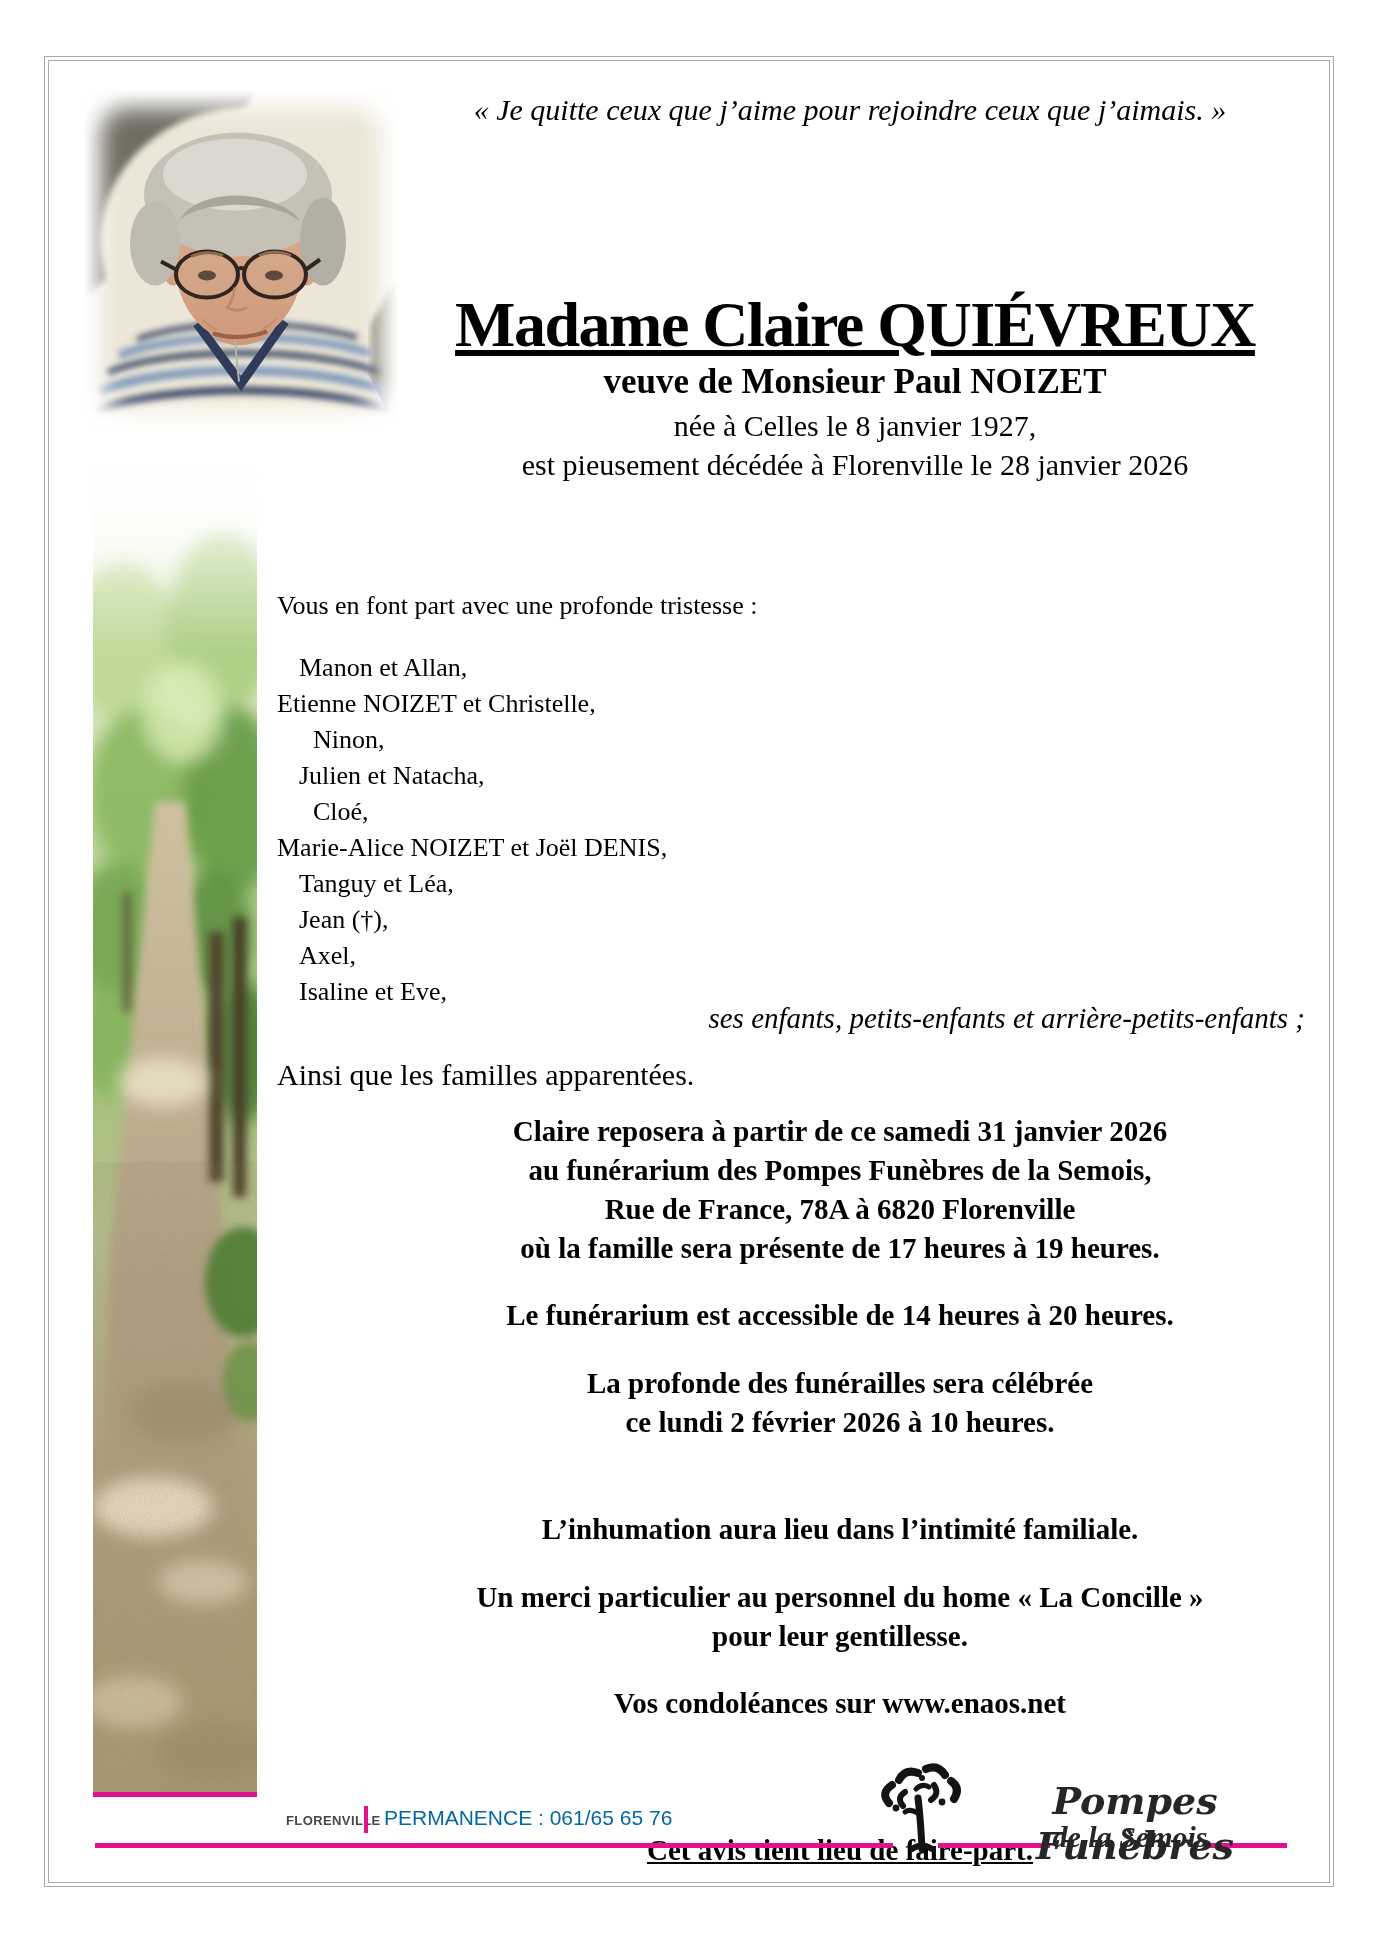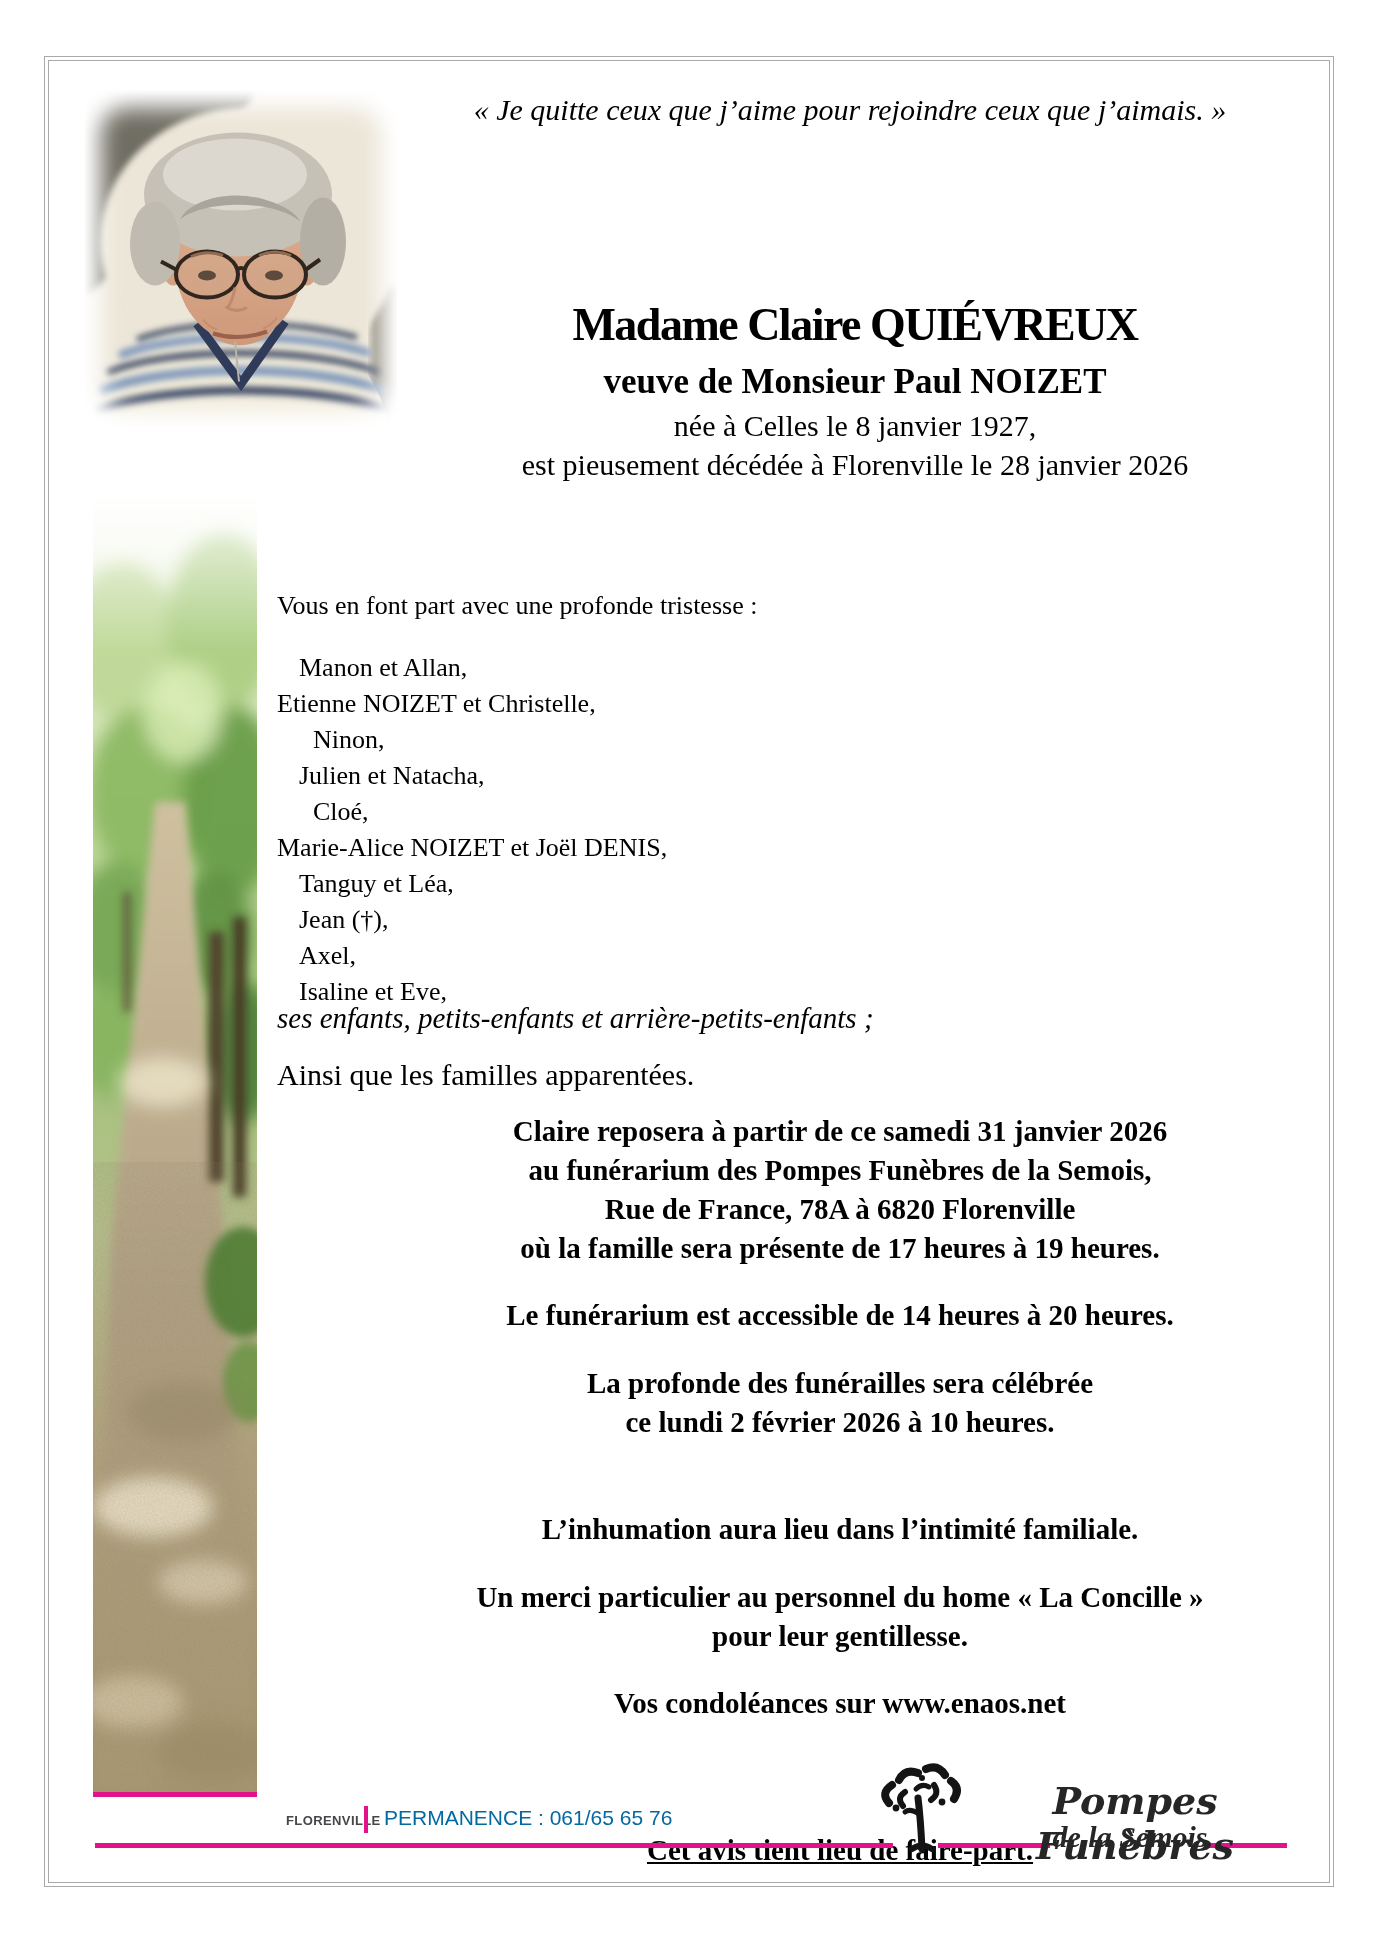--- a/index.html
+++ b/index.html
@@ -9,31 +9,31 @@
   }
   
   .frame { position:absolute; left:44px; top:56px; right:43px; bottom:62px;
            border:1px solid #a9a9a9; }
   .frame-inner { position:absolute; inset:3px; border:1px solid #a9a9a9; }
 
   .quote { position:absolute; left:380px; top:93px; width:940px;
            text-align:center; font-style:italic; font-size:30px; }
 
   .header { position:absolute; left:390px; top:292px; width:930px; text-align:center; }
-  .title    { font-size:46px; font-weight:bold; letter-spacing:-1.5px; line-height:66px; }
+  .title    { font-size:64px; font-weight:bold; letter-spacing:-1.5px; line-height:66px;text-decoration:underline; }
   .subtitle { font-size:35px; font-weight:bold; line-height:48px; }
   .hline    { font-size:30px; line-height:39px; }
 
   .family-block { position:absolute; left:277px; top:588px; font-size:26px; }
   .intro { line-height:36px; margin-bottom:26px; }
   .fam { line-height:36px; white-space:pre; }
   .i1 { padding-left:22px; } .i2 { padding-left:36px; }
 
   .relation { position:absolute; left:277px; top:1002px; width:1028px;
-              font-style:italic; font-size:29px; }
+              text-align:right; font-style:italic; font-size:29px; }
   .apparentees { position:absolute; left:277px; top:1058px; font-size:30px; }
 
   .svc { position:absolute; left:360px; width:960px; text-align:center;
          font-weight:bold; font-size:29px; line-height:39px; }
   .svc-repose      { top:1112px; }
   .svc-hours       { top:1296px; }
   .svc-liturgy     { top:1364px; }
   .svc-inhumation  { top:1510px; }
   .svc-thanks      { top:1578px; }
   .svc-condolences { top:1684px; }

